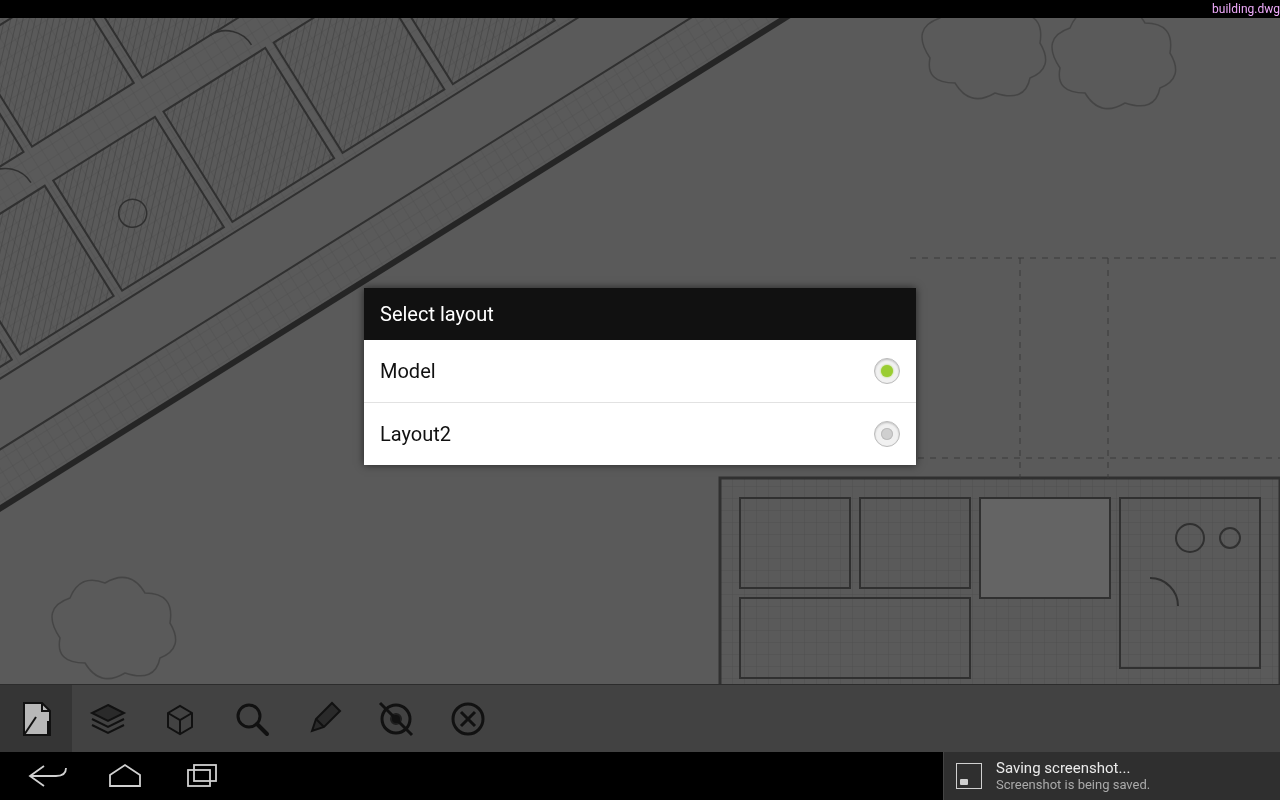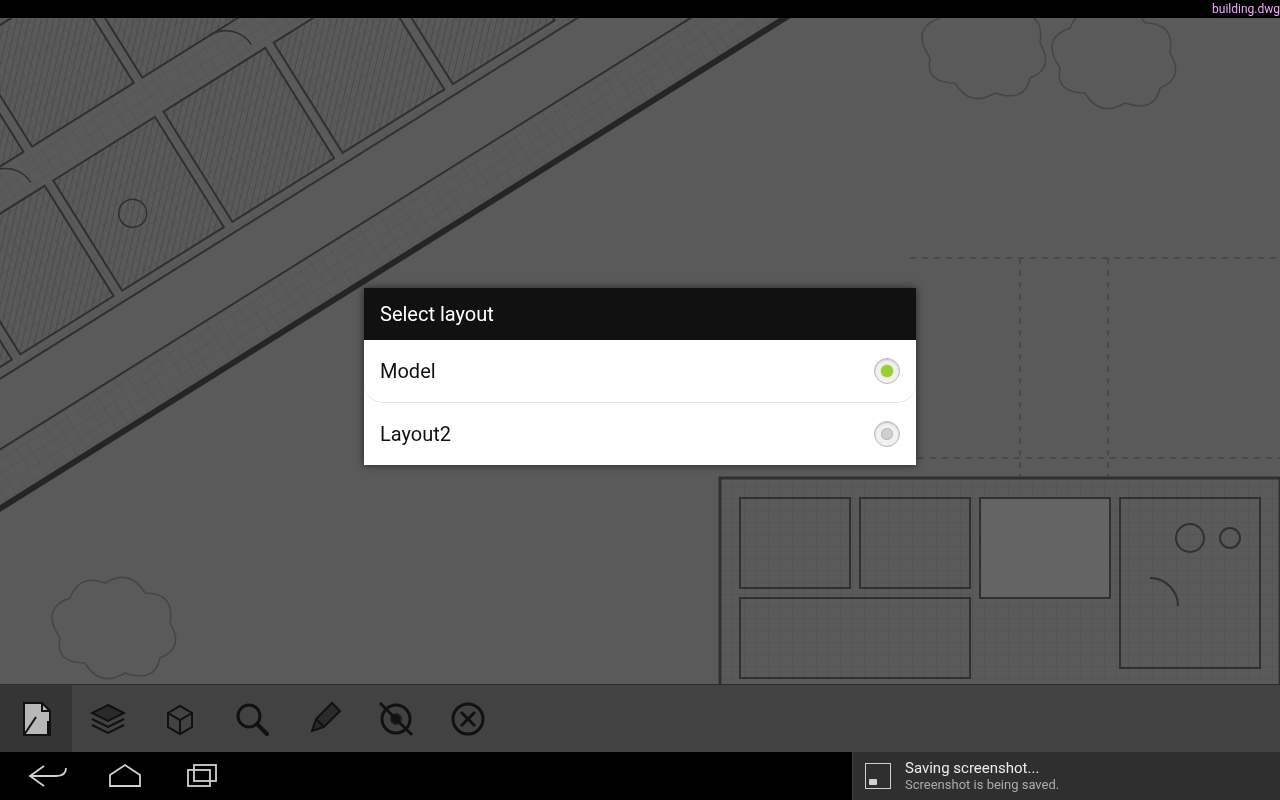--- a/index.html
+++ b/index.html
@@ -11,39 +11,39 @@
   
   .canvas { position:absolute; top:18px; left:0; right:0; bottom:116px; background:#8a8a8a; overflow:hidden; }
   .canvas svg { width:100%; height:100%; display:block; }
 
   
   .dim { position:absolute; inset:0; background:rgba(0,0,0,0.35); }
 
   
   .dialog { position:absolute; left:364px; top:252px; width:552px; background:#fff; box-shadow:0 0 8px rgba(0,0,0,0.6);margin-top:36px; }
   .dialog-header { background:#111; color:#fff; font-size:20px; padding:14px 16px; }
-  .dialog-row { display:flex; align-items:center; justify-content:space-between; padding:18px 16px; font-size:20px; color:#111; border-bottom:1px solid #e2e2e2; cursor:pointer;border-radius:19px; }
+  .dialog-row { display:flex; align-items:center; justify-content:space-between; padding:18px 16px; font-size:20px; color:#111; border-bottom:1px solid #e2e2e2; cursor:pointer; }
   .dialog-row:last-child { border-bottom:none; }
   .radio { width:26px; height:26px; border:1px solid #bbb; border-radius:50%; background:#f1f1f1; box-shadow:inset 0 1px 2px rgba(0,0,0,0.2); display:flex; align-items:center; justify-content:center; }
   .radio .dot { width:12px; height:12px; border-radius:50%; background:#cfcfcf; box-shadow:0 0 0 1px #bbb inset; }
   .radio.selected .dot { background:#9acd32; box-shadow:0 0 2px #9acd32; }
 
   
   .toolbar { position:absolute; left:0; right:0; bottom:48px; height:68px; background:#424242; border-top:1px solid #2c2c2c; display:flex; }
   .tool { width:72px; height:68px; display:flex; align-items:center; justify-content:center; border-right:1px solid #2c2c2c00; cursor:pointer; }
   .tool.selected { background:#353535; }
   .tool svg { width:40px; height:40px; fill:none; stroke:#1e1e1e; stroke-width:2; }
 
   
   .navbar { position:absolute; left:0; right:0; bottom:0; height:48px; background:#000; display:flex; align-items:center; gap:36px; padding-left:26px; }
   .navbtn { width:42px; height:40px; cursor:pointer; display:flex; align-items:center; justify-content:center; }
   .navbtn svg { width:42px; height:28px; fill:none; stroke:#d0d0d0; stroke-width:1.8; }
 
   
-  .toast { position:absolute; right:0; bottom:0; width:428px; height:48px; background:#2f2f2f; border-left:1px solid #444; display:flex; align-items:center; padding:0 12px; gap:14px; }
+  .toast { position:absolute; right:0; bottom:0; width:337px; height:48px; background:#2f2f2f; border-left:1px solid #444; display:flex; align-items:center; padding:0 12px; gap:14px; }
   .toast-icon { width:26px; height:26px; border:1.5px solid #d0d0d0; display:flex; align-items:flex-end; justify-content:flex-start; padding:3px; }
   .toast-icon span { display:block; width:8px; height:6px; background:#d0d0d0; border-radius:1px; }
   .toast-text { display:flex; flex-direction:column; line-height:1.2; }
   .toast-title { color:#eaeaea; font-size:15px; }
   .toast-sub { color:#aaa; font-size:13px;text-align:center; }
 </style>
 </head>
 <body>
 
 <div class="titlebar">

